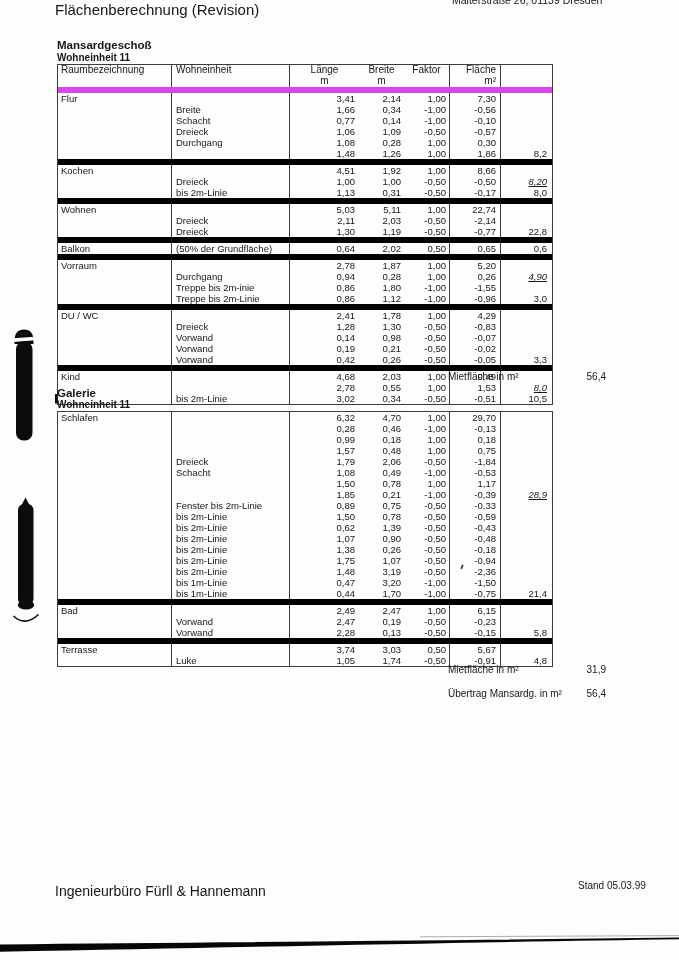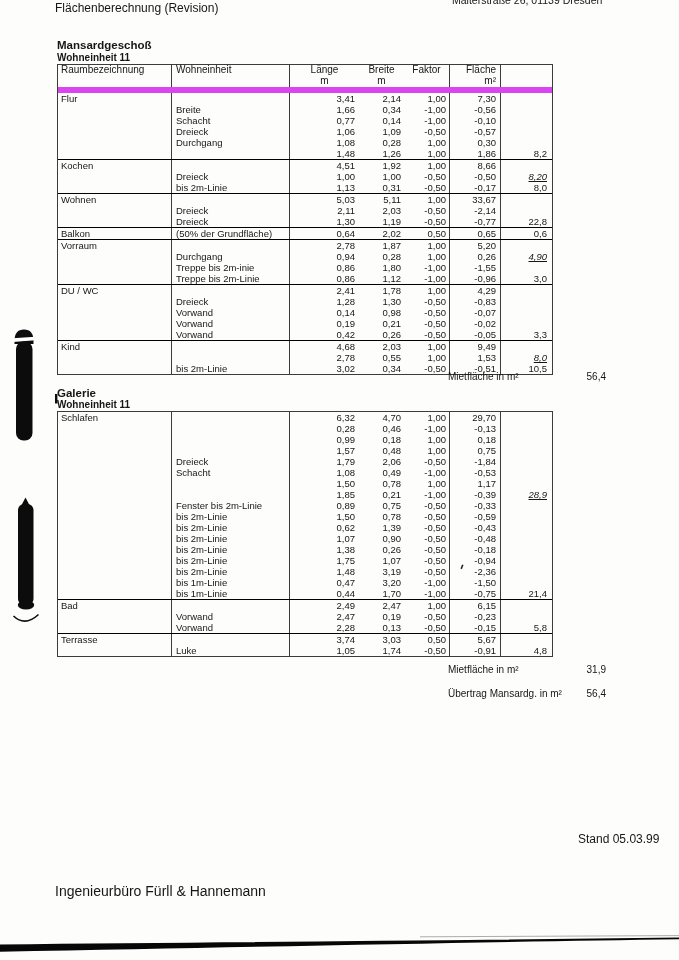--- a/index.html
+++ b/index.html
@@ -4,33 +4,33 @@
 <style>
   html,body{margin:0;padding:0}
   body{
     width:679px;height:960px;position:relative;overflow:hidden;
     background:#fdfdfb;color:#161616;
     font-family:"Liberation Sans",sans-serif;
   }
   .abs{position:absolute}
 
   
-  .hdr-left{left:55px;top:1px;font-size:12px}
+  .hdr-left{left:55px;top:1px;font-size:15px}
   .hdr-right{left:452px;top:-6px;font-size:10.5px;white-space:nowrap}
 
   
   .sec-title{left:57px;font-size:11.5px;font-weight:bold;white-space:nowrap}
   .sec-sub{left:57px;font-size:10px;font-weight:bold;white-space:nowrap}
 
   
   .table{left:57px;width:494px;border:1px solid #3c3c3c;background:transparent}
   .t-head{display:flex;height:22px;border-bottom:6px solid #d946ef;font-size:10px}
   .hl{height:10.5px;line-height:10.5px}
   .t-row{display:flex;height:11px;font-size:9.5px;line-height:11.3px}
-  .group{border-top:1px solid #000000}
+  .group{border-top:6px solid #000000}
   .group:first-child,.t-head + .group{border-top:none}
   .table > .group:first-child{border-top:none}
   .c{box-sizing:border-box;overflow:hidden;white-space:nowrap}
   .c-room{width:113px;padding-left:3px}
   .c-rem{width:118px;border-left:1px solid #3c3c3c;padding-left:4px}
   .c-l{width:70px;text-align:right;padding-right:4px;border-left:1px solid #3c3c3c}
   .c-b{width:45px;text-align:right;padding-right:3px}
   .c-f{width:45px;text-align:right;padding-right:3px}
   .c-fl{width:51px;text-align:right;padding-right:4px;border-left:1px solid #3c3c3c}
   .c-sum{width:52px;text-align:right;padding-right:5px;border-left:1px solid #3c3c3c}
@@ -41,21 +41,21 @@
 
   
   .summary{left:0;width:588px}
   .sum-row{position:relative;height:23.5px;font-size:10px}
   .sum-label{position:absolute;left:448px;top:0}
   .sum-value{position:absolute;left:576px;width:30px;top:0;text-align:right;}
   .sum-bold .sum-label,.sum-bold .sum-value{font-weight:bold}
 
   
   .ftr-left{left:55px;top:883px;font-size:14px}
-  .ftr-right{left:578px;top:832px;font-size:12px}
+  .ftr-right{left:578px;top:880px;font-size:10px}
 
   svg.artifacts{position:absolute;left:0;top:0;pointer-events:none}
 </style>
 </head>
 <body>
 
 <div class="abs hdr-left">Flächenberechnung (Revision)</div>
 <div class="abs hdr-right">Malterstraße 26, 01139 Dresden</div>
 
 <div class="abs sec-title" style="top:39px">Mansardgeschoß</div>
@@ -170,21 +170,21 @@
         <div class="c c-sum">8,0</div>
       </div>
     </div>
     <div class="group">
       <div class="t-row">
         <div class="c c-room">Wohnen</div>
         <div class="c c-rem"></div>
         <div class="c c-l">5,03</div>
         <div class="c c-b">5,11</div>
         <div class="c c-f">1,00</div>
-        <div class="c c-fl">33,67</div>
+        <div class="c c-fl">22,74</div>
         <div class="c c-sum"></div>
       </div>
       <div class="t-row">
         <div class="c c-room"></div>
         <div class="c c-rem">Dreieck</div>
         <div class="c c-l">2,11</div>
         <div class="c c-b">2,03</div>
         <div class="c c-f">-0,50</div>
         <div class="c c-fl">-2,14</div>
         <div class="c c-sum"></div>

